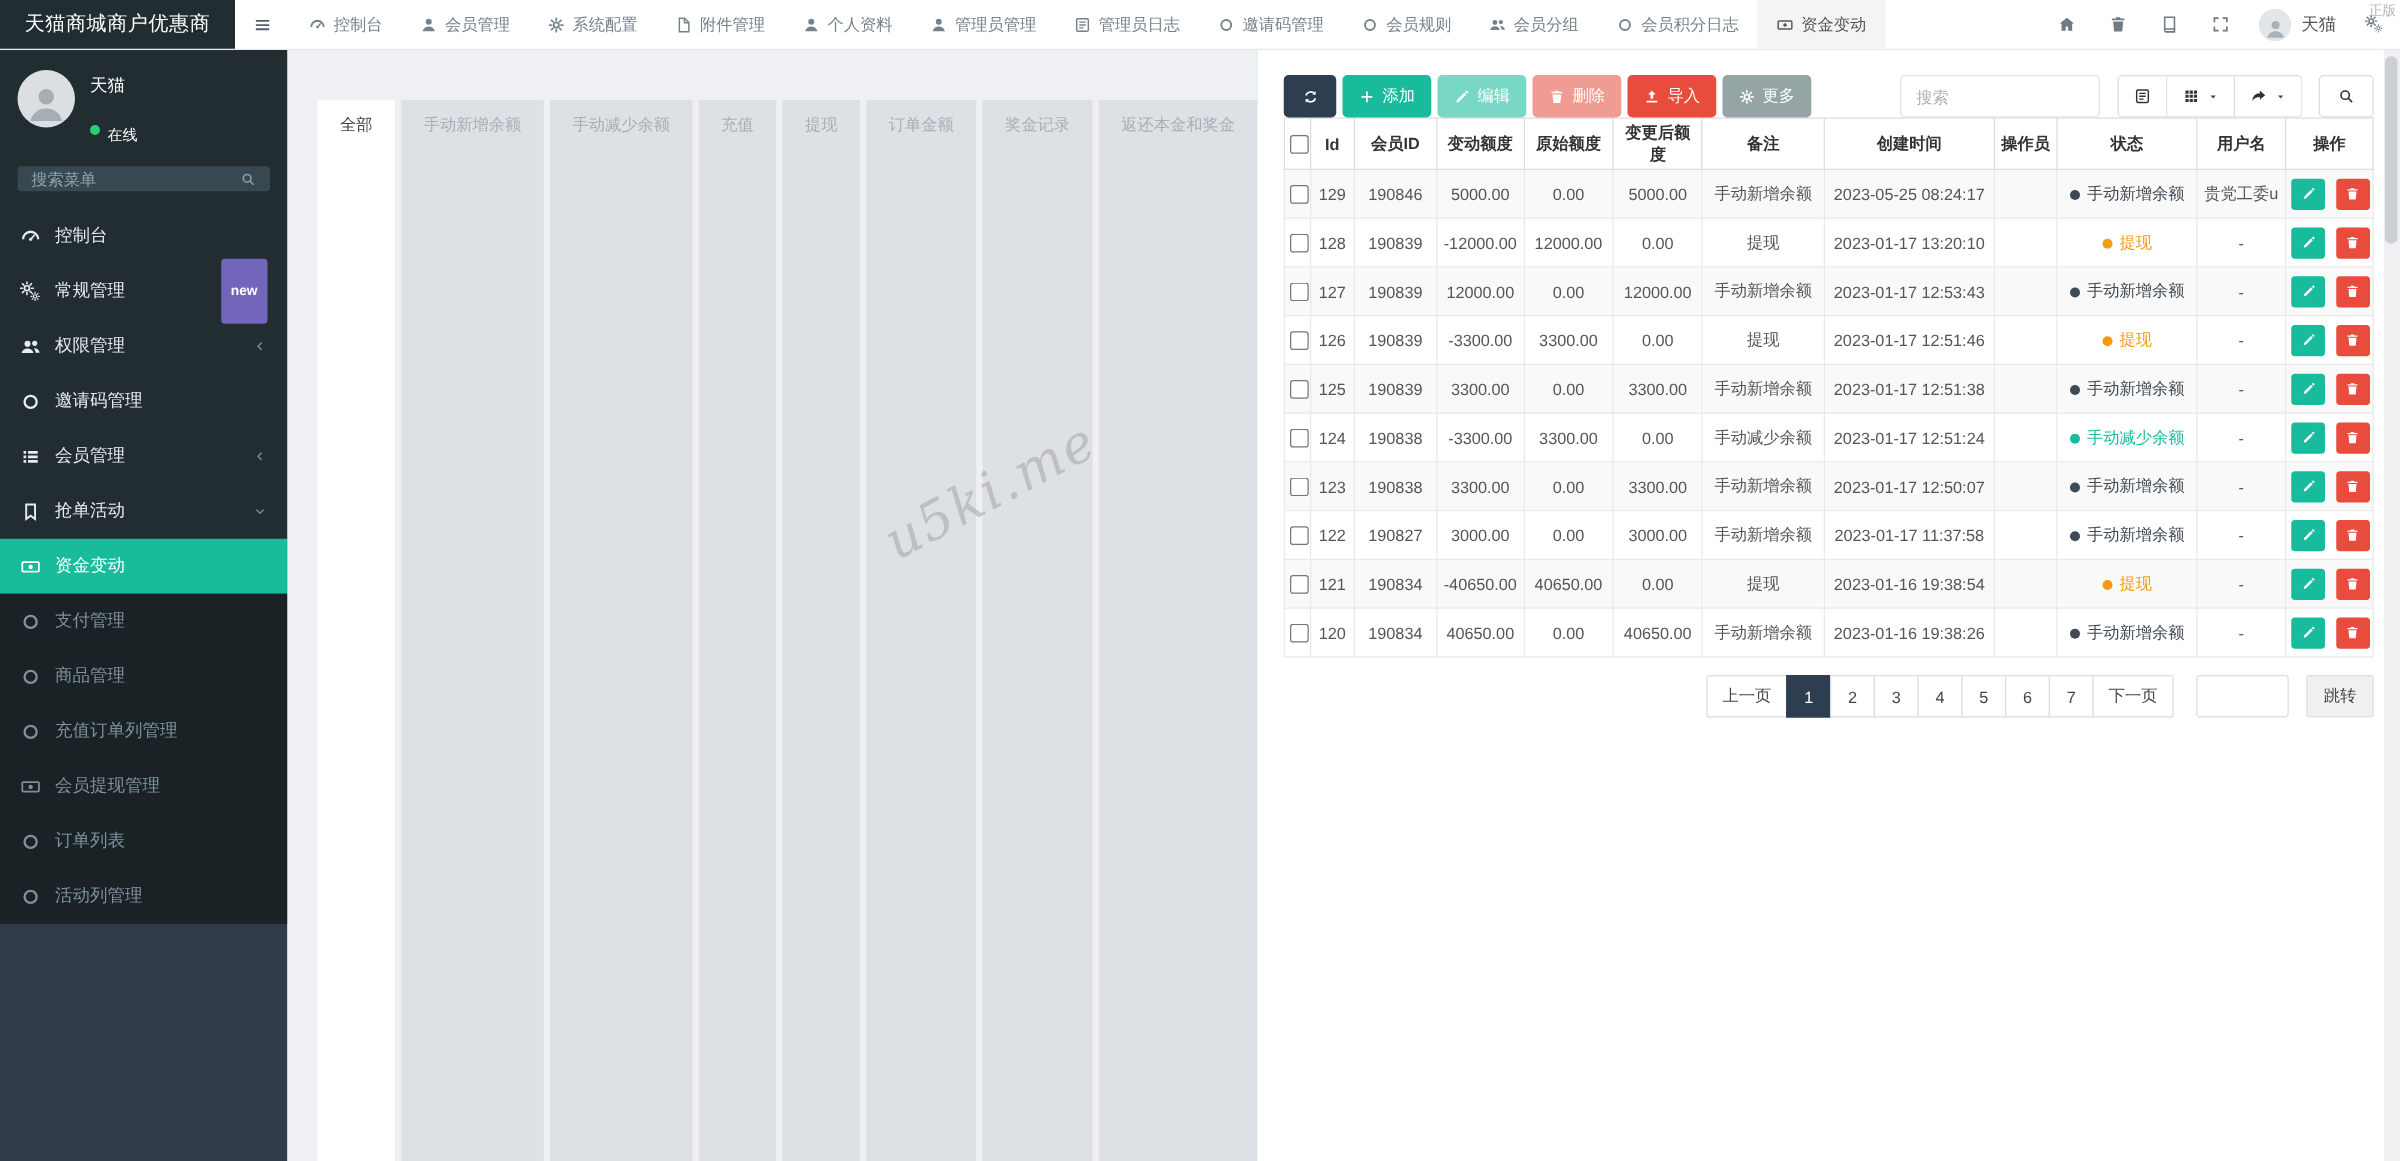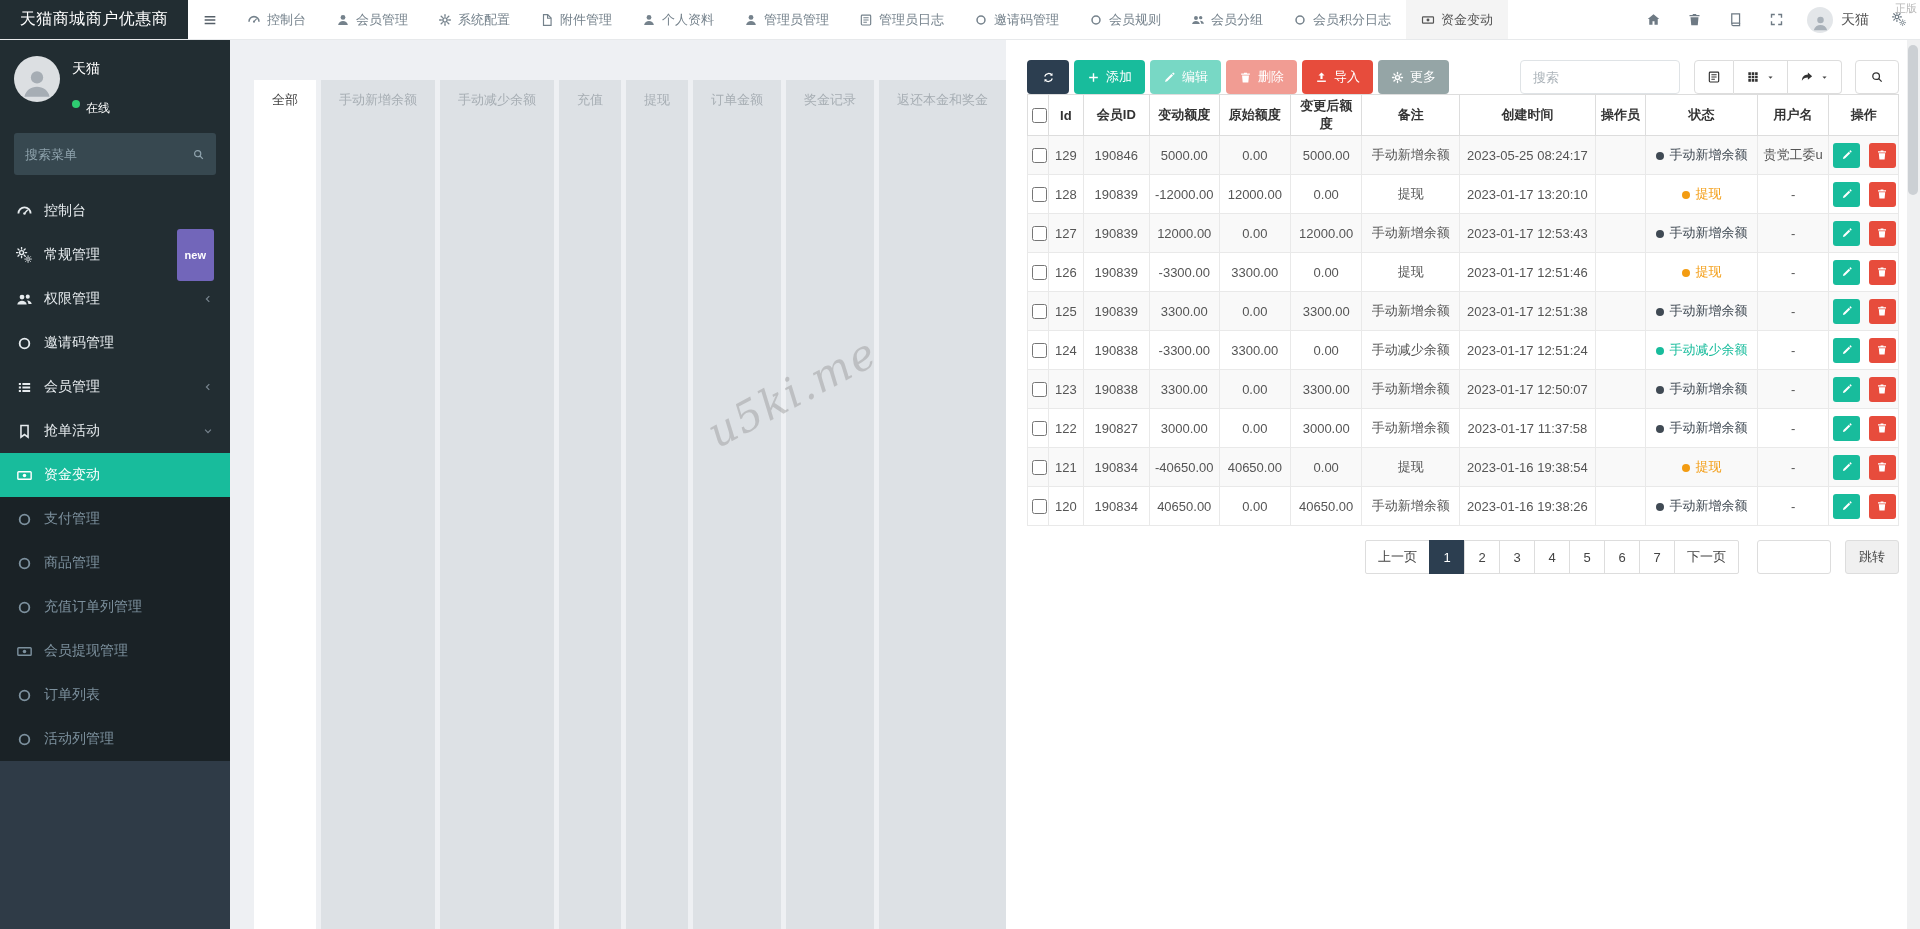--- a/index.html
+++ b/index.html
@@ -28,21 +28,21 @@
   
   .layout{display:flex;height:889px}
   .sidebar{width:230px;flex:none;background:#2f3b47;display:flex;flex-direction:column}
   .sb-top{background:#222d32}
   .user-panel{display:flex;gap:12px;padding:16px 14px 8px}
   .avatar-lg{width:46px;height:46px;border-radius:50%;background:#dcdfe2;overflow:hidden;display:flex;align-items:flex-end;justify-content:center;flex:none}
   .avatar-lg svg{width:36px;height:36px;color:#a6adb4}
   .up-name{color:#fff;font-size:14px;margin-top:4px}
   .up-status{color:#ffffff;font-size:12px;margin-top:22px;display:flex;align-items:flex-start;gap:6px}
   .up-dot{width:8px;height:8px;border-radius:50%;background:#2ecc71;flex:none}
-  .sb-search{margin:8px 14px 14px;background:#374850;border-radius:3px;display:flex;align-items:center;height:42px;padding:0 11px}
+  .sb-search{margin:8px 14px 14px;background:#374850;border-radius:3px;display:flex;align-items:center;height:20px;padding:0 11px}
   .sb-search input{flex:1;background:transparent;border:none;outline:none;color:#cfd8dc;font-size:13px;min-width:0}
   .sb-search input::placeholder{color:#8fa3ad}
   .sb-search .ic{width:13px;height:13px;color:#90a4ae;flex:none}
   .sb-menu{background:#222d32}
   .sd-item{display:flex;align-items:center;height:44px;padding:0 16px;color:#e6ebee;font-size:14px;cursor:pointer}
   .sd-item .ic-main{width:17px;height:17px;margin-right:11px;flex:none}
   .sd-item .lbl{flex:1;white-space:nowrap;overflow:hidden}
   .sd-item.sub{background:#1a2226;color:#7d919e}
   .sd-item.active{background:#18bc9c;color:#fff}
   .badge-new{background:#7266ba;color:#fff;font-size:11px;font-weight:bold;padding:20px 8px;border-radius:3px}

